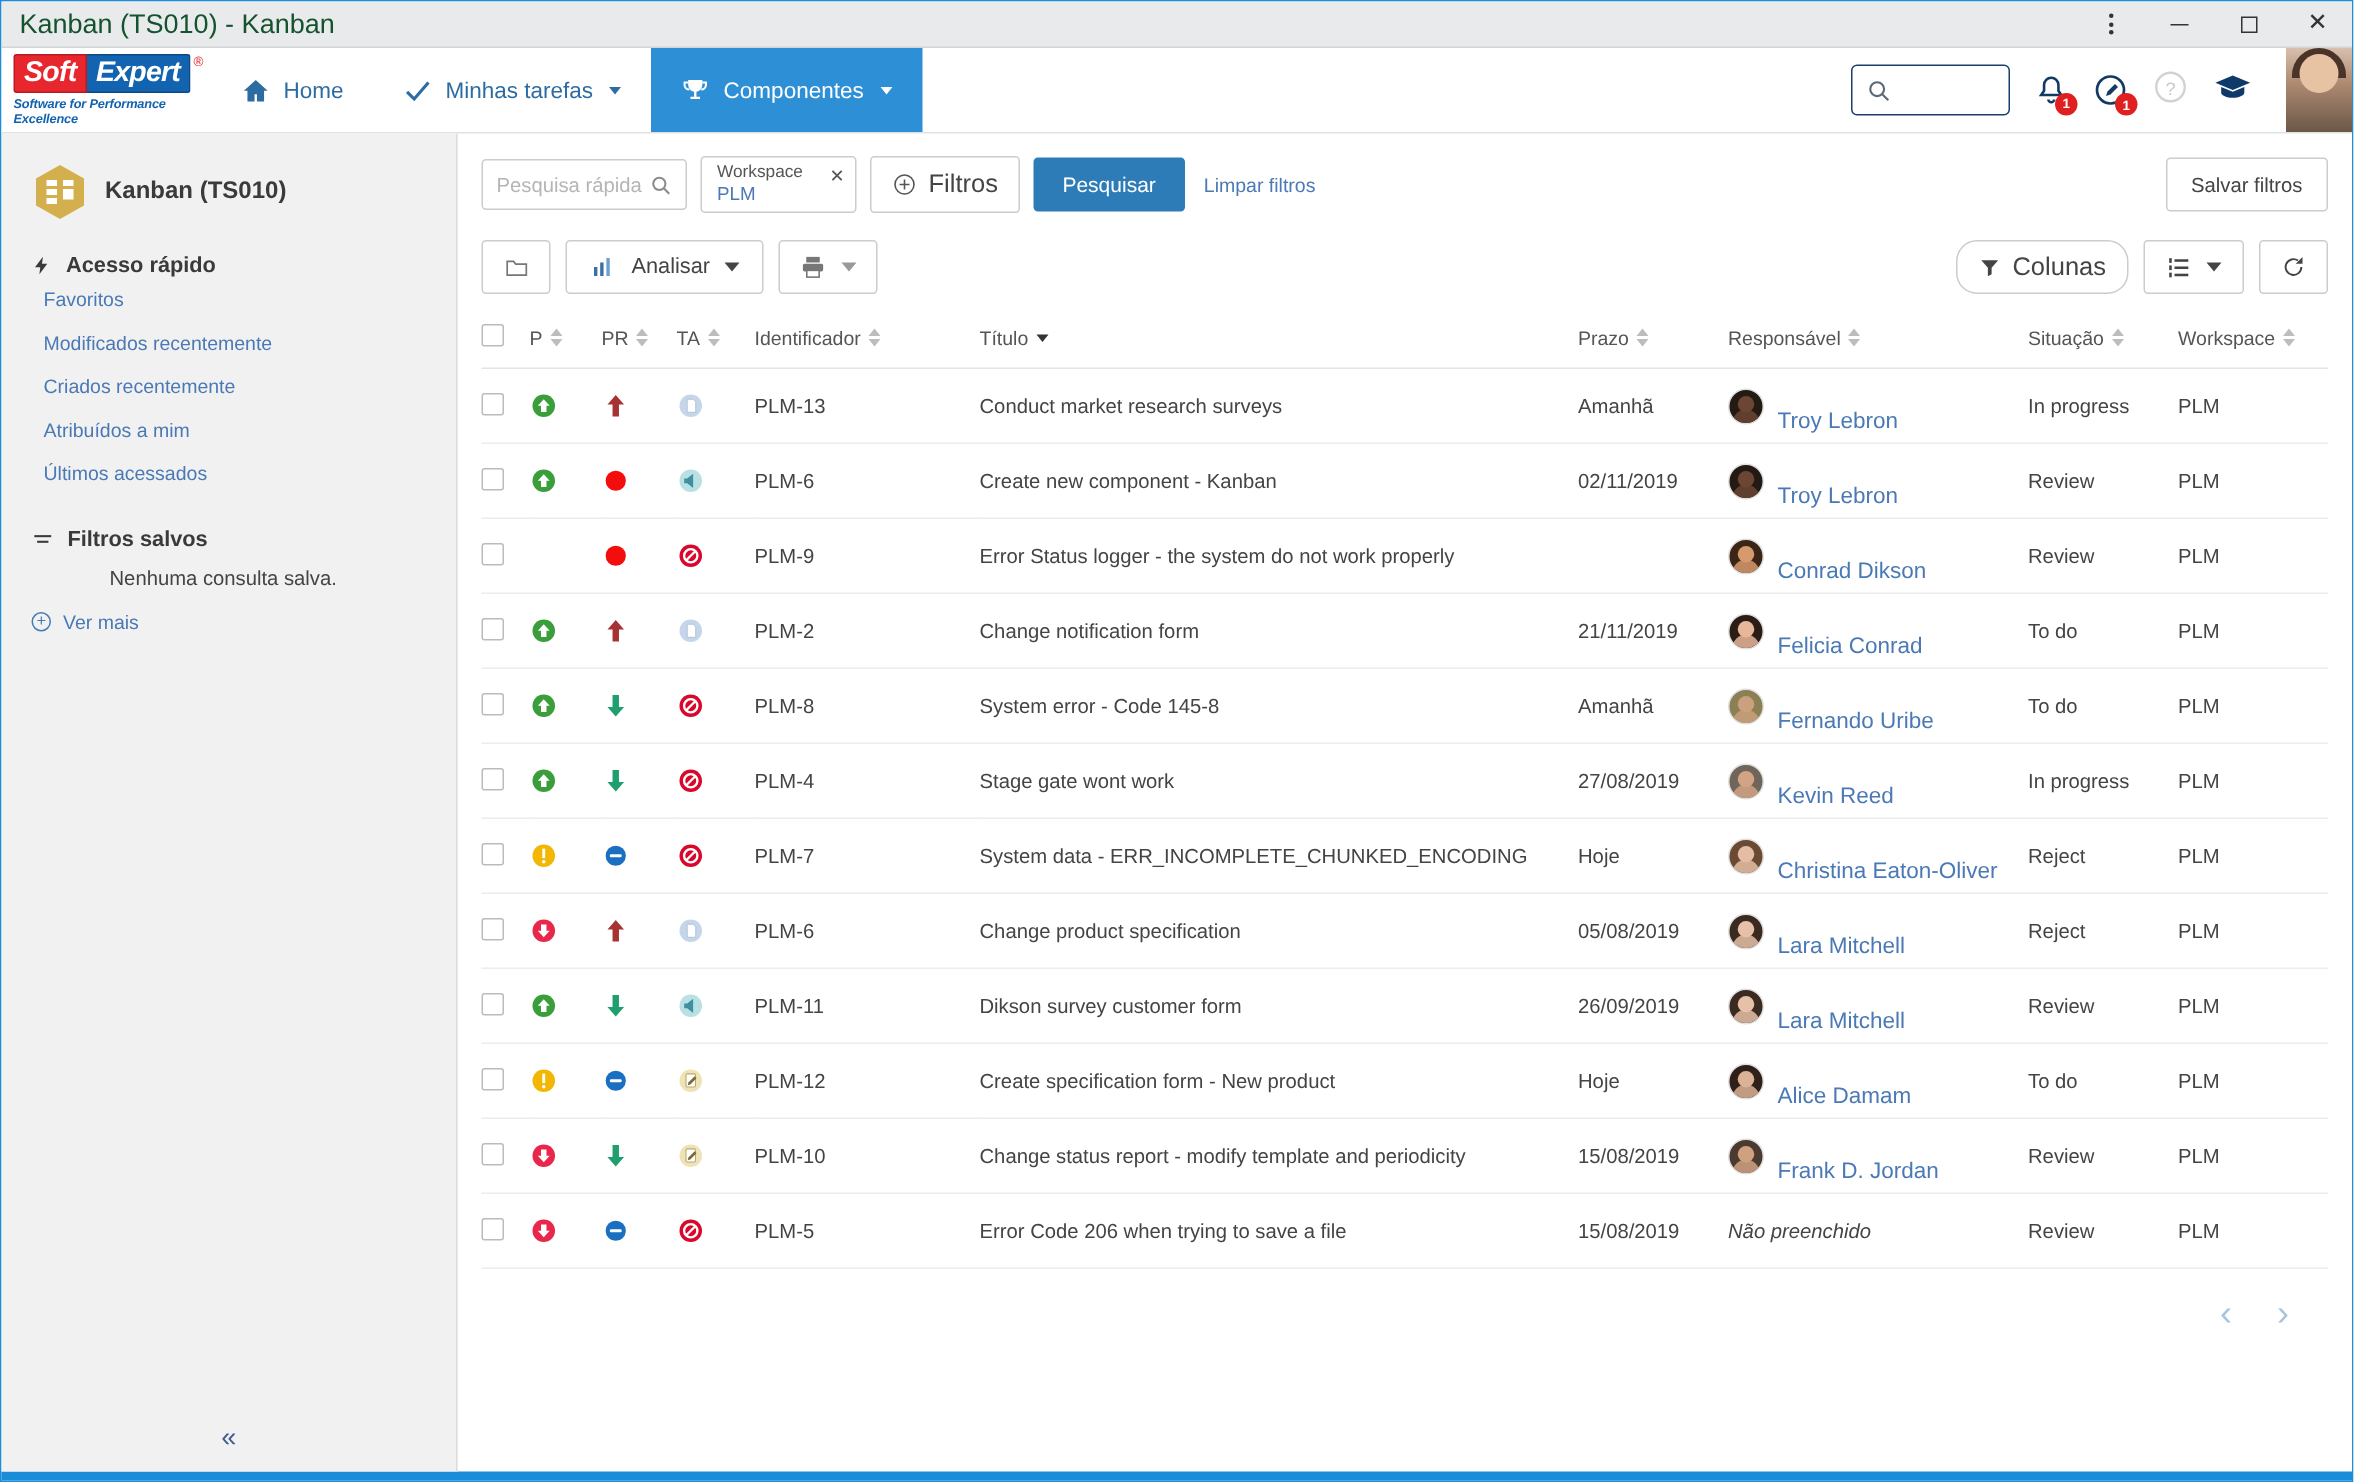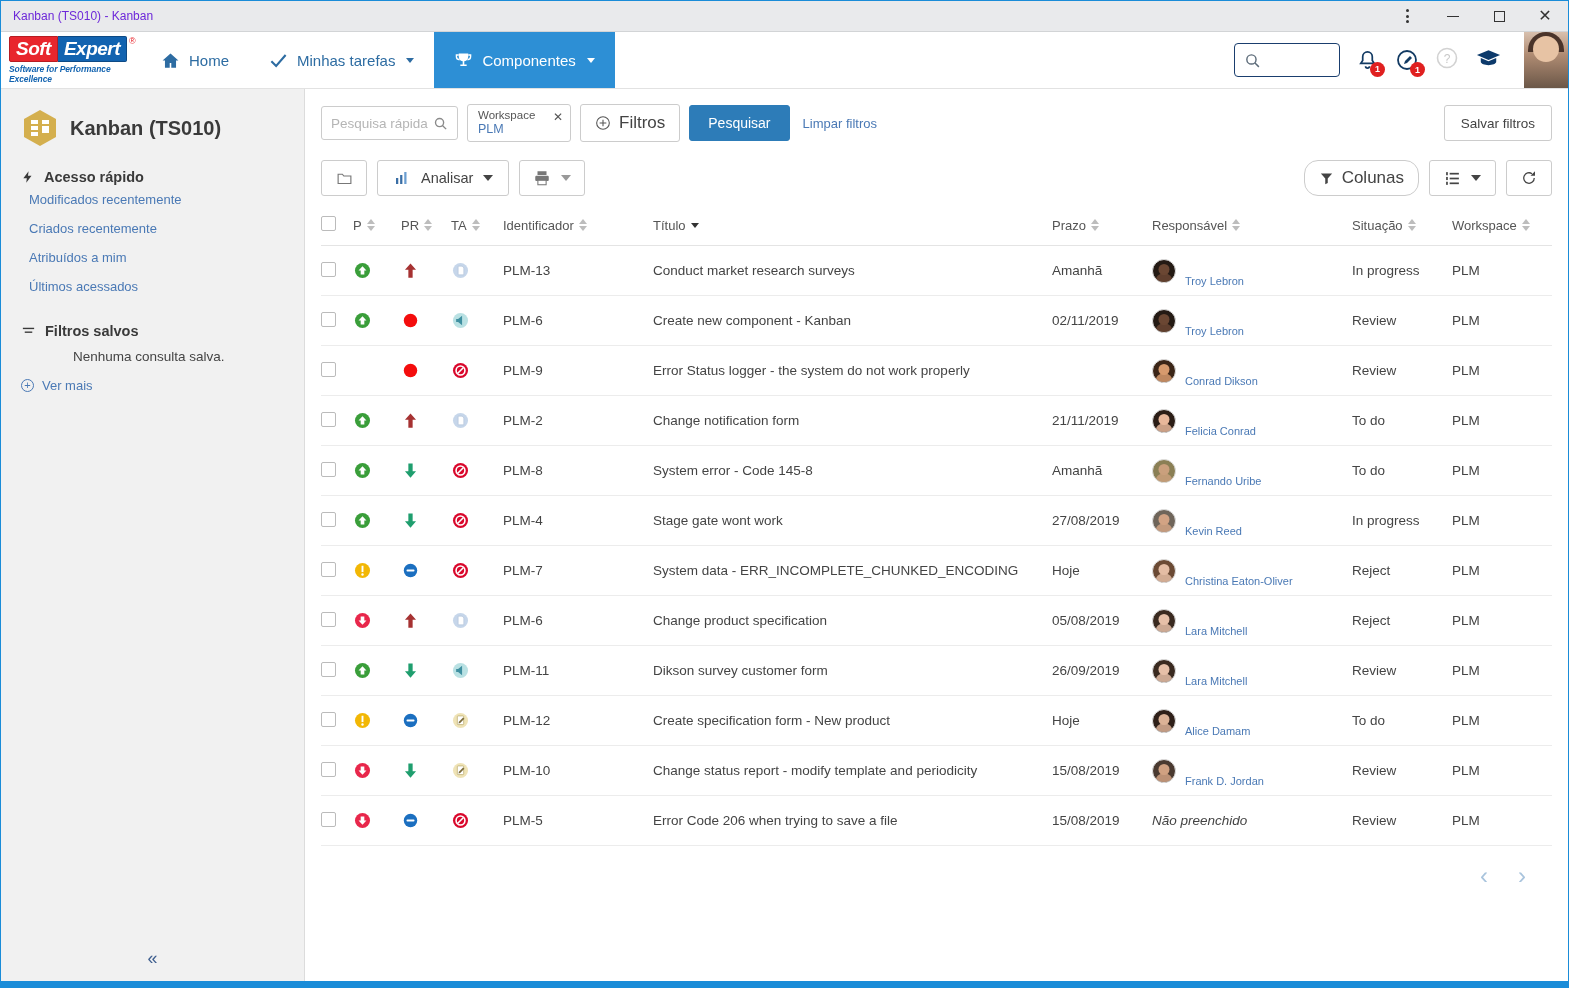--- a/index.html
+++ b/index.html
@@ -18,21 +18,21 @@
   }
 
   
   .titlebar {
     height: 31px; min-height: 31px;
     background: #e9eaec;
     display: flex; align-items: center;
     border-bottom: 1px solid #d2d4d6;
   }
   .titlebar .tb-title {
-    font-size: 12px; color: #6d28d9; padding-left: 12px; flex: 1;
+    font-size: 18px; color: #14532d; padding-left: 12px; flex: 1;
     white-space: nowrap;
   }
   .tb-btn {
     width: 46px; height: 31px;
     display: flex; align-items: center; justify-content: center;
     color: #333;
   }
   .tb-dots { display:flex; flex-direction:column; gap:2.5px; }
   .tb-dots i { width:3px;height:3px;background:#333;border-radius:50%;display:block; }
   .glyph-min { width:12px;height:1px;background:#333;display:block; }
@@ -114,21 +114,21 @@
   .sidebar {
     width: 304px; min-width: 304px; background:#f1f1f1;
     border-right: 1px solid #dcdcdc; position:relative;
     padding-top: 14px;
   }
   .side-title { display:flex; align-items:center; gap: 13px; padding: 6px 0 0 22px; }
   .hex {
     width: 34px; height: 38px; position: relative; flex:none;
   }
   .hex svg { display:block; }
-  .side-title-text { font-size: 20px; font-weight: bold; color:#3a3a3a; }
+  .side-title-text { font-size: 16px; font-weight: bold; color:#3a3a3a; }
   .side-head {
     display:flex; align-items:center; gap:9px; padding: 22px 0 0 20px;
     font-size: 14.5px; font-weight: bold; color:#3a3a3a;
   }
   .side-link {
     display:block; padding: 7px 0 7px 28px; font-size: 13px; color:#4a79b5; cursor:pointer;
   }
   .side-empty { padding: 10px 0 0 72px; font-size: 13.5px; color:#444; }
   .side-more {
     display:flex; align-items:center; gap:8px; padding: 14px 0 0 20px;
@@ -206,21 +206,21 @@
     font-size: 13.5px; color:#444; padding: 0; height: 50px;
     border-bottom: 1px solid #ececec; vertical-align: middle;
   }
   .cb {
     width: 15px; height: 15px; border:1px solid #bbb; border-radius:2px; background:#fff;
     display:inline-block; cursor:pointer;
   }
   .idlink { color:#444; }
   .title-cell { color:#444; }
   .person { display:flex; align-items:center; gap: 9px; }
-  .p-name { color:#4a79b5; cursor:pointer; font-size:11px;margin-top:20px;}
+  .p-name { color:#4a79b5; cursor:pointer; font-size:15px;margin-top:20px;}
   .p-empty { font-style: italic; color:#444; font-size:13.5px; }
   .av {
     width: 24px; height: 24px; border-radius:50%; flex:none; overflow:hidden;
     border:1px solid #e0e0e0; position:relative;
   }
   .av::before {
     content:""; position:absolute; left:50%; top:3px; transform:translateX(-50%);
     width:11px;height:11px;border-radius:50%;
   }
   .av::after {
@@ -358,20 +358,21 @@
         <span class="side-title-text">Kanban (TS010)</span>
       </div>
 
       <div class="side-head">
         <svg width="14" height="16" viewBox="0 0 24 24">
             <path fill="#3a3a3a" d="M13 2 4 14h6l-1 8 9-12h-6z"></path>
           </svg>
         <span>Acesso rápido</span>
       </div>
       <div>
+        <a class="side-link">Favoritos</a>
         <a class="side-link">Modificados recentemente</a>
         <a class="side-link">Criados recentemente</a>
         <a class="side-link">Atribuídos a mim</a>
         <a class="side-link">Últimos acessados</a>
       </div>
 
       <div class="side-head">
         <svg width="15" height="15" viewBox="0 0 24 24">
           <rect x="3" y="6" width="18" height="2.2" fill="#3a3a3a"></rect>
           <rect x="6" y="12" width="12" height="2.2" fill="#3a3a3a"></rect>

